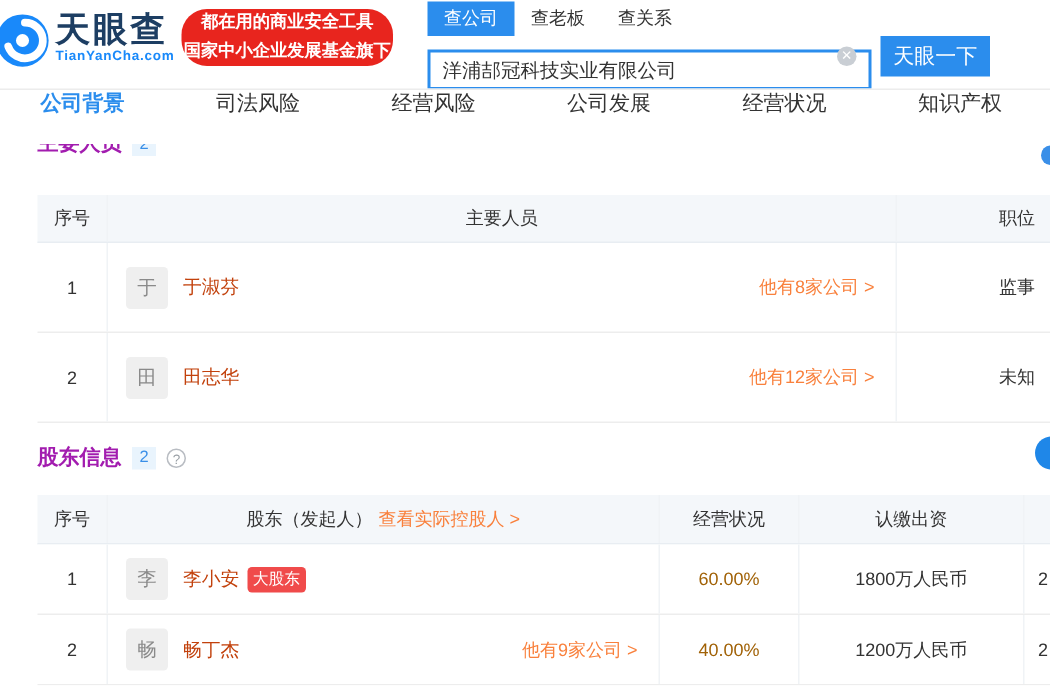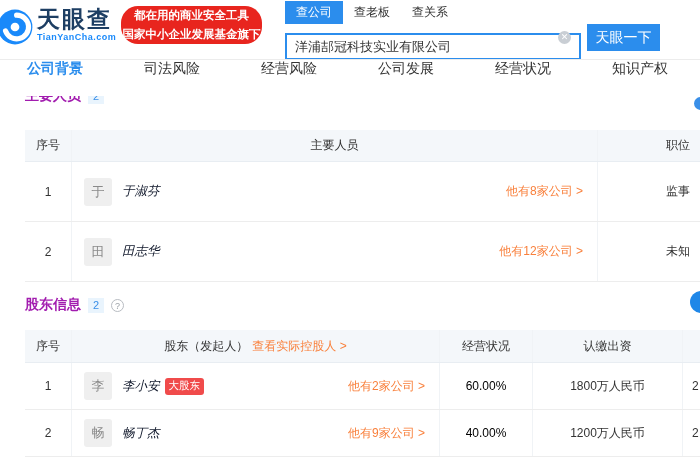--- a/index.html
+++ b/index.html
@@ -44,25 +44,25 @@
   .tbl { position:absolute; left:25px; font-size:12px; }
   .trow { display:flex; align-items:stretch; border-bottom:1px solid #ededed; background:#fff; }
   .thead { background:#f4f7fa; border-bottom:1px solid #e8edf2; }
   .cell { display:flex; align-items:center; justify-content:center; border-right:1px solid #f0f3f6;
           }
   .cell:last-child { border-right:none; }
   .cell.left { justify-content:flex-start; }
   .person-cell { padding-left:12px; padding-right:14px; }
   .avatar { width:28px; height:28px; background:#efefef; border-radius:3px; color:#8a8a8a;
             font-size:13px; display:flex; align-items:center; justify-content:center; margin-right:10px; flex:0 0 auto; }
-  .name-link { color:#0f172a; font-size:12.5px; cursor:pointer;font-style:italic; }
+  .name-link { color:#c2410c; font-size:12.5px; cursor:pointer; }
   .companies-link { margin-left:auto; color:#f9803c; font-size:12px; cursor:pointer; white-space:nowrap; }
   .holder-badge { margin-left:5px; background:#f04b4b; color:#fff; font-size:10.5px; padding:1.5px 4px;
                   border-radius:3px; white-space:nowrap; }
-  .ratio { color:#000000; }
+  .ratio { color:#a16207; }
   .hdr-link { color:#f9803c; cursor:pointer; margin-left:4px; }
   
   .s-c1{width:47px;} .s-c2{width:526px;} .s-c3{width:160px;}
   
   .h-c1{width:47px;} .h-c2{width:368px;} .h-c3{width:93px;} .h-c4{width:150px;} .h-c5{width:105px; justify-content:flex-start; padding-left:9px;}
 
   
   .edge-dot-top { position:absolute; right:-7px; top:97px; width:13px; height:13px; border-radius:50%;
                   background:#3a8fe8; z-index:11; }
   .edge-dot-mid { position:absolute; right:-12px; top:291px; width:22px; height:22px; border-radius:50%;
@@ -160,21 +160,20 @@
       <div class="cell h-c4">认缴出资</div>
       <div class="cell h-c5"></div>
     </div>
 
     <div class="trow" style="height:47px;">
       <div class="cell h-c1">1</div>
       <div class="cell h-c2 left person-cell">
         <span class="avatar">李</span>
         <span class="name-link">李小安</span>
         <span class="holder-badge">大股东</span>
-        <span class="companies-link">他有2家公司 &gt;</span>
       </div>
       <div class="cell h-c3 ratio">60.00%</div>
       <div class="cell h-c4">1800万人民币</div>
       <div class="cell h-c5">2</div>
     </div>
 
     <div class="trow" style="height:47px;">
       <div class="cell h-c1">2</div>
       <div class="cell h-c2 left person-cell">
         <span class="avatar">畅</span>

